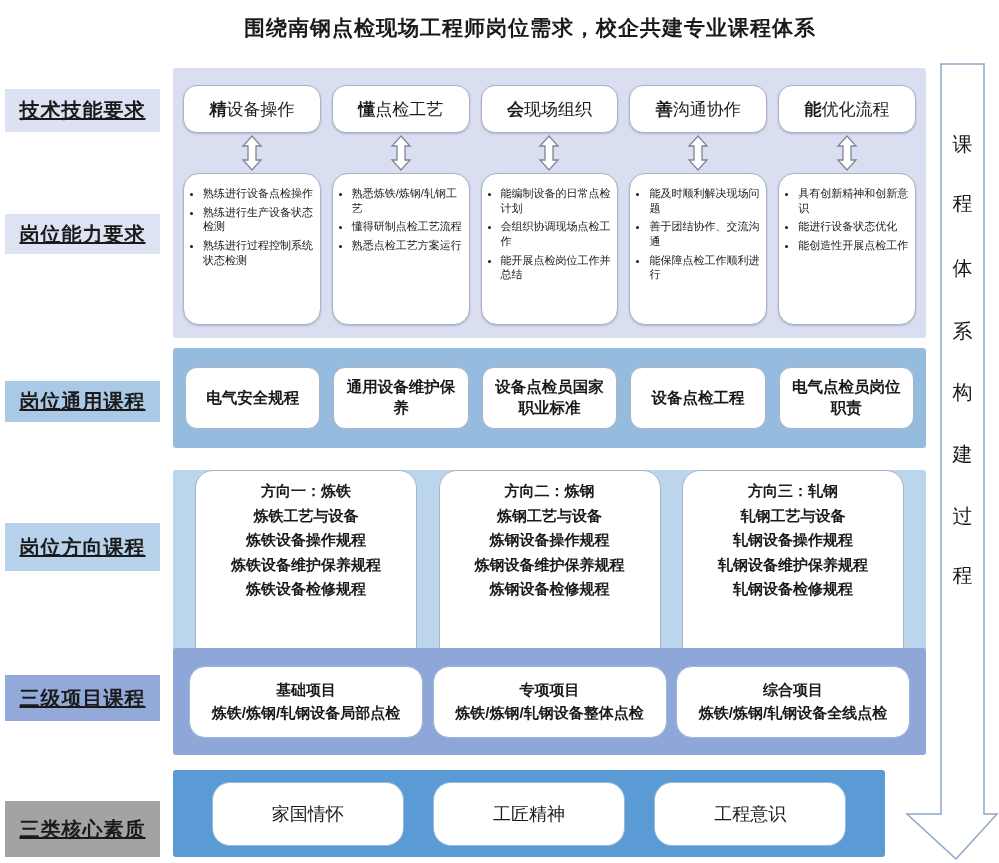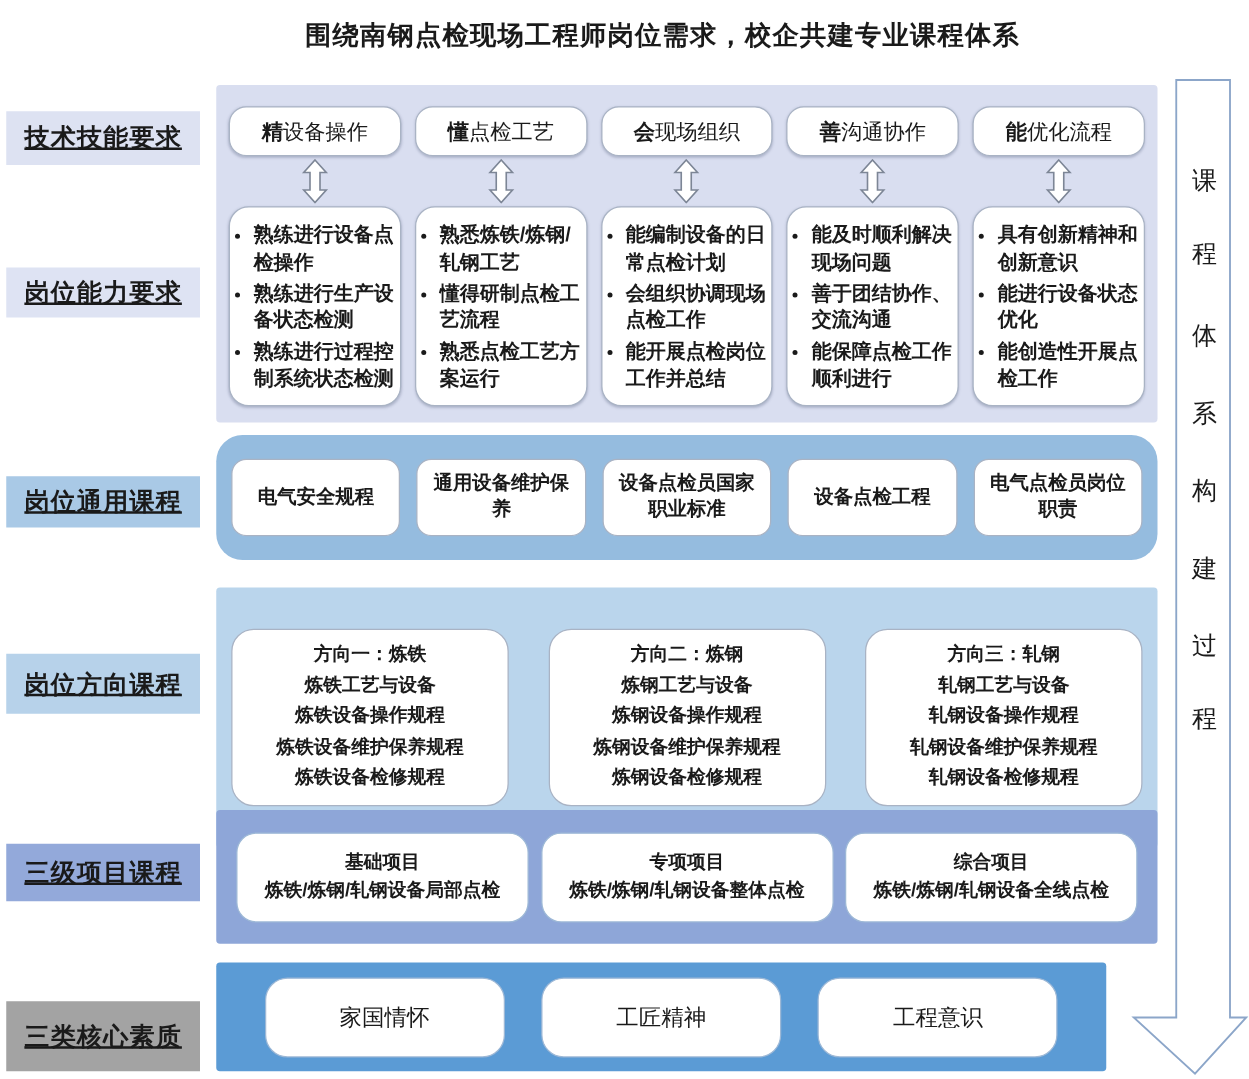--- a/index.html
+++ b/index.html
@@ -43,39 +43,39 @@
   .skill-label { font-size:17px; display:block; }
   .skill-label::first-letter { font-weight:bold; }
   .updown-arrow { height:36px; margin:2px 0; flex:0 0 auto; }
   .ability-box {
     width:100%; flex:1; background:#fff;
     border:1px solid #a9b3c4; border-radius:16px;
     box-sizing:border-box; padding:12px 3px 6px 1px;
     box-shadow:0 1px 2px rgba(70,80,110,.28);
   }
   .ability-box ul { margin:0; padding-left:18px; }
-  .ability-box li { font-size:16px; font-weight:bold; line-height:1.33; margin-bottom:4px; }
+  .ability-box li { font-size:11px; font-weight:normal; line-height:1.33; margin-bottom:4px; }
 
   
   #sec-general {
     top:348px; height:100px; background:#95bcdf;
-    display:flex; align-items:center; gap:13px; padding:0 12px;border-radius:21px;
+    display:flex; align-items:center; gap:13px; padding:0 12px;
   }
   .general-box {
     flex:1; height:62px; background:#fff;
     border:1px solid #a9b3c4; border-radius:12px;
     display:flex; align-items:center; justify-content:center;
     text-align:center; font-size:15.5px; font-weight:600; line-height:1.35;
     padding:0 5px; box-sizing:border-box;
   }
 
   
   #sec-direction {
     top:470px; height:208px; background:#bad5ec;
-    display:flex; align-items:center; justify-content:space-between; padding:0 12px;
+    display:flex; justify-content:space-between; padding:0 22px;
   }
   .direction-box {
     width:220px; background:#fff;
     border:1px solid #a9b3c4; border-radius:18px;
     text-align:center; padding:8px 0 9px;
   }
   .direction-box .line { font-size:15px; font-weight:bold; line-height:24.5px; white-space:nowrap; }
 
   
   #sec-project {

